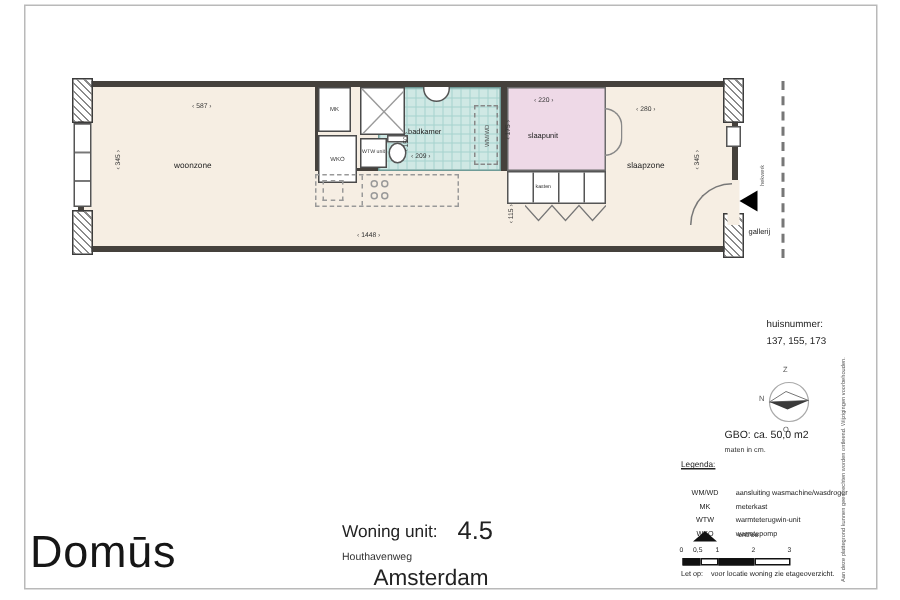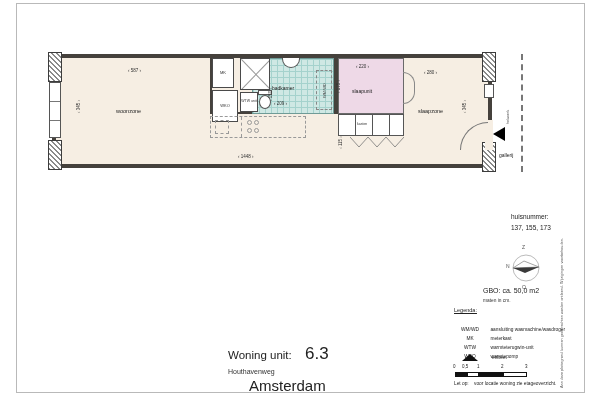--- a/index.html
+++ b/index.html
@@ -199,16 +199,17 @@
     <div class="scale-seg" style="left:12px;width:12px;background:#fff;"></div>
     <div class="scale-seg" style="left:24px;width:24px;background:#111;"></div>
     <div class="scale-seg" style="left:48px;width:24px;background:#fff;"></div>
   </div>
   <span class="abs note" style="left:454px;top:381px;">Let op:</span>
   <span class="abs note" style="left:474px;top:381px;">voor locatie woning zie etageoverzicht.</span>
 
   <span class="abs disclaimer">Aan deze plattegrond kunnen geen rechten worden ontleend. Wijzigingen voorbehouden.</span>
 
   <span class="abs wt-label" style="left:228px;top:349px;">Woning unit:</span>
-  <span class="abs wt-value" style="left:305px;top:344px;">6.3</span>
+  <span class="abs wt-value" style="left:305px;top:344px;">4.5</span>
   <span class="abs street" style="left:228px;top:368px;">Houthavenweg</span>
   <span class="abs city" style="left:228px;top:377px;">Amsterdam</span>
+  <span class="abs logo" style="left:20px;top:352px;">Domūs</span>
 </div>
 
 </body></html>

